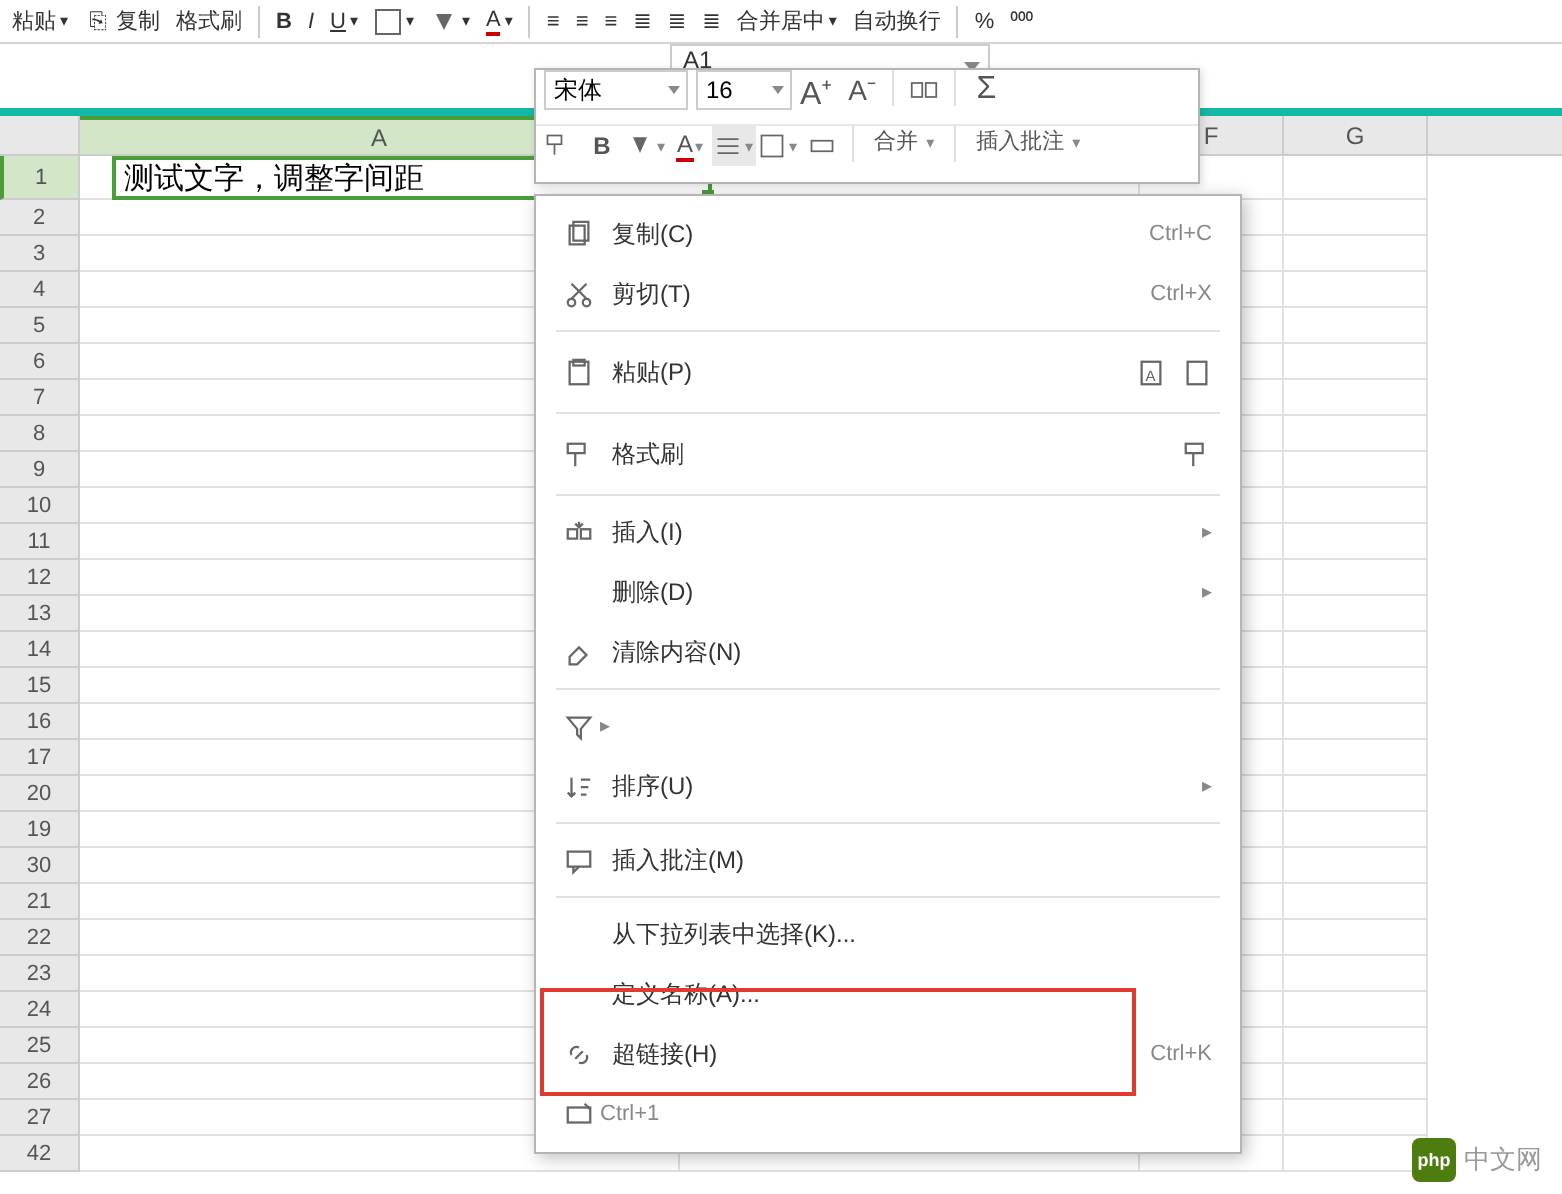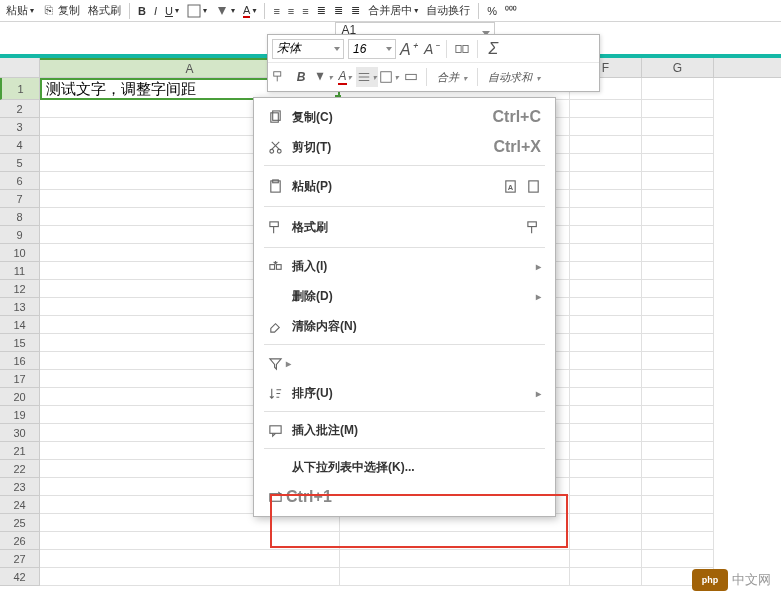--- a/index.html
+++ b/index.html
@@ -53,21 +53,21 @@
     .float-toolbar {
       position: absolute;
       left: 267px;
       top: 34px;
       width: 333px;
       background: #fff;
       border: 1px solid #b5b5b5;
       box-shadow: 1px 1px 4px rgba(0,0,0,0.15);
       z-index: 5;
     }
-    .ft-row { display: flex; align-items: center; height: 28px; font-style: italic; }
+    .ft-row { display: flex; height: 28px; }
     .ft-row1 { border-bottom: 1px solid #e8e8e8; }
     .font-select { border: 1px solid #ccc; height: 20px; width: 72px; margin-left: 4px; display: flex; align-items: center; padding: 0 4px; font-size: 12px; position: relative; }
     .font-select.small { width: 48px; }
     .font-select::after { content: ""; position: absolute; right: 3px; top: 7px; border-left: 3px solid transparent; border-right: 3px solid transparent; border-top: 4px solid #888; }
     .aA { font-size: 14px; padding: 0 4px; color: #555; }
     .aA.big { font-size: 16px; }
     .sep { width: 1px; height: 18px; background: #ddd; margin: 0 4px; }
     .ft-btn { width: 22px; height: 20px; display: inline-flex; align-items: center; justify-content: center; color: #555; cursor: pointer; }
     .ft-btn-wide { padding: 0 6px; width: auto; font-size: 11px; color: #555; }
     .dropdown-arrow::after { content: "▾"; font-size: 8px; margin-left: 1px; color: #888; }
@@ -102,65 +102,64 @@
     .row-h.sel { background: #d4e6c8; border-left: 2px solid #4a9e3a; }
     
     .cells { position: relative; flex: 1; }
     .cell-row { display: flex; height: 18px; }
     .cell { border-right: 1px solid #e0e0e0; border-bottom: 1px solid #e0e0e0; }
     .cA { width: 300px; }
     .cO { width: 72px; }
     
     .active-cell {
       position: absolute;
-      top: 0; left: 0;
+      top: 0; left: 16px;
       width: 300px;
       height: 22px;
       border: 2px solid #4a9e3a;
       background: #fff;
       display: flex;
       align-items: center;
       padding: 0 4px;
       font-size: 15px;
     }
     .active-cell::after {
       content: "";
       position: absolute;
       right: -3px; bottom: -3px;
       width: 6px; height: 6px;
       background: #4a9e3a;
     }
     
     
     .context-menu {
       position: absolute;
-      left: 253px;
+      left: 267px;
       top: 97px;
-      width: 303px;
+      width: 354px;
       background: #fff;
       border: 1px solid #b5b5b5;
       box-shadow: 2px 2px 8px rgba(0,0,0,0.25);
       z-index: 10;
       padding: 4px 0;
-      font-weight: bold;
     }
     .menu-item {
       display: flex;
       align-items: center;
       height: 30px;
       padding: 0 14px 0 10px;
       color: #333;
       font-size: 12px;
       cursor: pointer;
     }
     .menu-item.tall { height: 34px; }
     .mi-icon { width: 22px; display: flex; align-items: center; justify-content: center; color: #666; }
     .mi-icon svg { width: 15px; height: 15px; stroke: #666; fill: none; stroke-width: 1.2; }
     .mi-label { flex: 1; margin-left: 6px; }
-    .mi-shortcut { color: #888; font-size: 16px; }
+    .mi-shortcut { color: #888; font-size: 11px; }
     .mi-arrow { color: #888; font-size: 10px; }
     .mi-right-icons { display: flex; gap: 8px; }
     .mi-right-icons svg { width: 15px; height: 15px; stroke: #666; fill: none; stroke-width: 1.2; }
     .menu-sep { height: 1px; background: #e0e0e0; margin: 3px 10px; }
     .no-icon { width: 22px; }
     
     .highlight-box {
       position: absolute;
       left: 270px;
       top: 494px;
@@ -176,23 +175,23 @@
       right: 10px;
       bottom: 6px;
       display: flex;
       align-items: center;
       gap: 4px;
       color: #999;
       font-size: 13px;
       z-index: 30;
     }
     .watermark .logo {
-      width: 36px;
+      width: 22px;
       height: 22px;
-      background: #a16207;
+      background: #4d7c0f;
       border-radius: 4px;
       display: flex;
       align-items: center;
       justify-content: center;
       font-size: 9px;
       color: #fff;
       font-weight: bold;
     }
   </style>
 </head>
@@ -317,21 +316,21 @@
       <svg viewBox="0 0 16 16">
           <rect x="2" y="5" width="12" height="6" fill="none" stroke="#666"></rect>
         </svg>
     </div>
     <div class="sep"></div>
     <div class="ft-btn-wide dropdown-arrow">
       <span>合并</span>
     </div>
     <div class="sep"></div>
     <div class="ft-btn-wide dropdown-arrow">
-      <span>自动求和</span>
+      <span>插入批注</span>
     </div>
   </div>
 </div>
 
 <div class="sheet-area">
   <div class="col-headers">
     <div class="corner"></div>
     <div class="col-h col-A">A</div>
     <div class="col-h col-other" style="width:230px"></div>
     <div class="col-h col-other">F</div>
@@ -654,20 +653,33 @@
         </svg>
       </span>
     <span class="mi-label">插入批注(M)</span>
   </div>
   <div class="menu-sep"></div>
   <div class="menu-item">
     <span class="no-icon"></span>
     <span class="mi-label">从下拉列表中选择(K)...</span>
   </div>
   <div class="menu-item">
+    <span class="no-icon"></span>
+    <span class="mi-label">定义名称(A)...</span>
+  </div>
+  <div class="menu-item">
+    <span class="mi-icon">
+        <svg viewBox="0 0 16 16">
+          <path d="M6 10 L10 6 M4 8 A3 3 0 0 1 8 4 M12 8 A3 3 0 0 1 8 12"></path>
+        </svg>
+      </span>
+    <span class="mi-label">超链接(H)</span>
+    <span class="mi-shortcut">Ctrl+K</span>
+  </div>
+  <div class="menu-item">
     <span class="mi-icon">
         <svg viewBox="0 0 16 16">
           <rect x="2" y="4" width="12" height="8"></rect>
           <path d="M11 2 L14 5"></path>
         </svg>
       </span>
     <span class="mi-shortcut">Ctrl+1</span>
   </div>
 </div>
 

